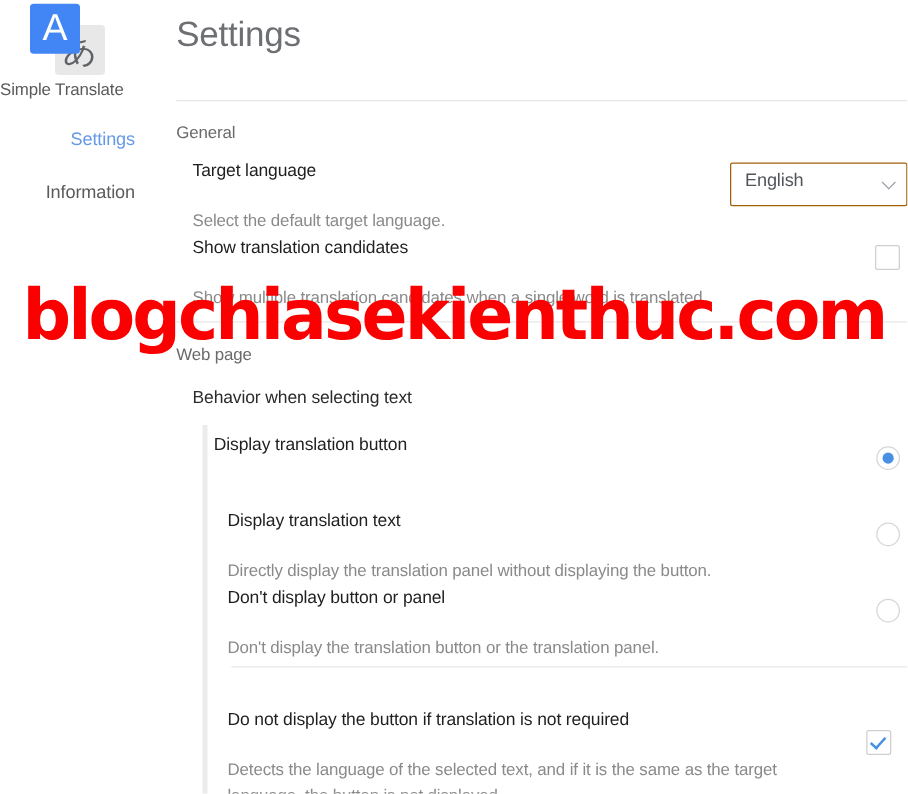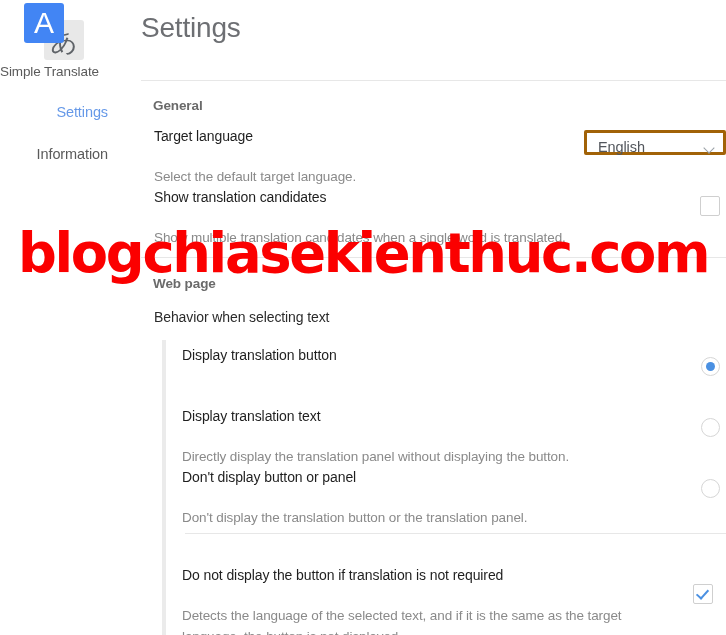--- a/index.html
+++ b/index.html
@@ -93,23 +93,22 @@
     height: 1px;
   }
   .rule-top { left: 19px; top: 80px; width: 585px; }
   .rule-mid { left: 19px; top: 257px; width: 585px; }
   .rule-inner { left: 63px; top: 533px; width: 541px; }
 
   .section-title {
     position: absolute;
     font-size: 13.5px;
     color: #6a6a6a;
-    font-weight: bold;
-    letter-spacing: -0.1px;
-    margin-left: 12px;
+    font-weight: normal;
+    letter-spacing: -0.1px;
   }
   .sect-general { left: 19px; top: 98px; }
   .sect-webpage { left: 19px; top: 276px; }
 
   .subsection-title {
     position: absolute;
     left: 32px;
     font-size: 14px;
     color: #2b2b2b;
     letter-spacing: -0.1px;
@@ -136,22 +135,22 @@
     position: absolute;
     left: 40px; top: 340px;
     width: 4px; height: 295px;
     background: #ebebeb;
   }
 
   
   .select-box {
     position: absolute;
     left: 462px; top: 130px;
-    width: 142px; height: 25px;
-    border: 3px solid #a16207;
+    width: 142px; height: 35px;
+    border: 1px solid #a16207;
     border-radius: 2px;
     background: #ffffff;
     cursor: pointer;
   }
   .select-label {
     position: absolute;
     left: 11px; top: 6px;
     font-size: 14.5px;
     color: #52565c;
     letter-spacing: -0.1px;
@@ -252,21 +251,21 @@
 
     <div class="checkbox" style="left:578px; top:196px;"></div>
 
     <div class="rule rule-mid"></div>
 
     <div class="section-title sect-webpage">Web page</div>
     <div class="subsection-title" style="top:309px;">Behavior when selecting text</div>
 
     <div class="indent-bar"></div>
 
-    <div class="row" style="left:60px; top:347px; width:500px;">
+    <div class="row" style="left:49px; top:347px; width:500px;">
       <div class="row-title">Display translation button</div>
     </div>
     <div class="radio" style="left:579px; top:357px;">
       <span class="dot"></span>
     </div>
 
     <div class="row" style="left:60px; top:408px; width:500px;">
       <div class="row-title">Display translation text</div>
       <div class="row-desc">Directly display the translation panel without displaying the button.</div>
     </div>

